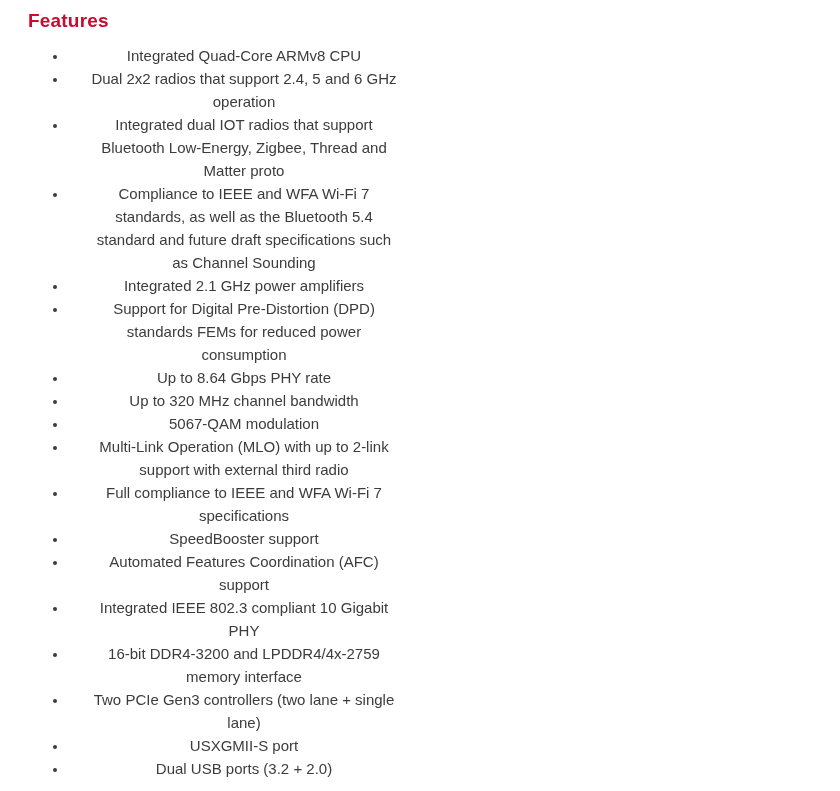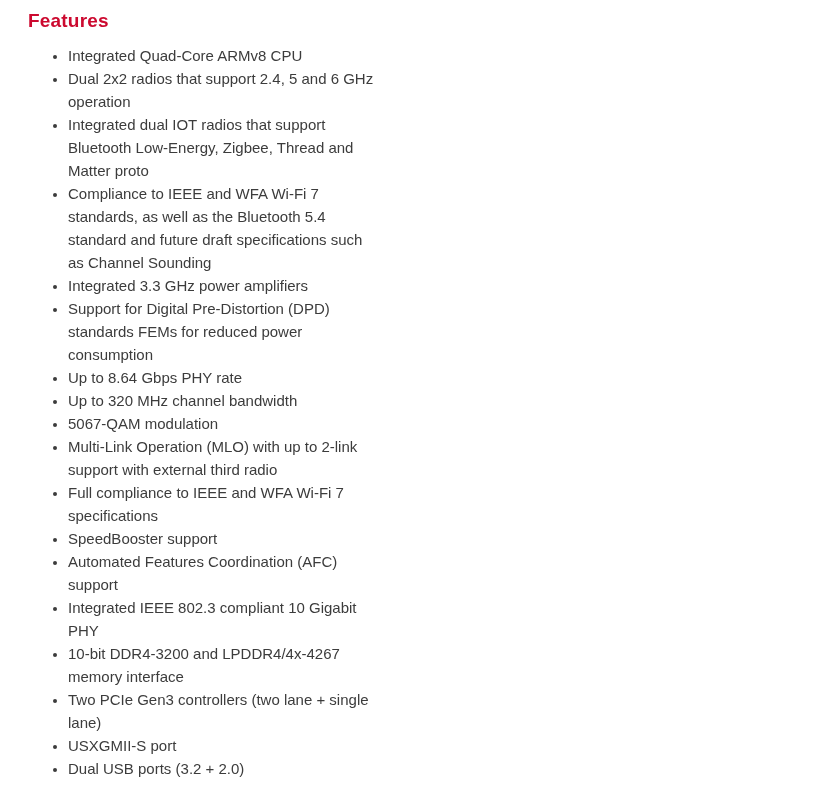--- a/index.html
+++ b/index.html
@@ -28,20 +28,21 @@
     font-size: 19px;
     line-height: 22px;
     font-weight: 700;
     color: #cc092f;
     letter-spacing: 0.2px;
   }
   ul.bullet-list {
     margin: 0;
     padding: 0 0 0 40px;
     list-style: disc outside;
+    text-align: center;
   }
   ul.bullet-list li {
     font-size: 15px;
     line-height: 23px;
     color: #3c3c3c;
     white-space: pre; 
   }
   ul.bullet-list li::marker {
     color: #3c3c3c;
     font-size: 14px;
@@ -58,37 +59,37 @@
       <li>Integrated Quad-Core ARMv8 CPU</li>
       <li>Dual 2x2 radios that support 2.4, 5 and 6 GHz
 operation</li>
       <li>Integrated dual IOT radios that support
 Bluetooth Low-Energy, Zigbee, Thread and
 Matter proto</li>
       <li>Compliance to IEEE and WFA Wi-Fi 7
 standards, as well as the Bluetooth 5.4
 standard and future draft specifications such
 as Channel Sounding</li>
-      <li>Integrated 3.3 GHz power amplifiers</li>
+      <li>Integrated 2.1 GHz power amplifiers</li>
       <li>Support for Digital Pre-Distortion (DPD)
 standards FEMs for reduced power
 consumption</li>
       <li>Up to 8.64 Gbps PHY rate</li>
       <li>Up to 320 MHz channel bandwidth</li>
       <li>5067-QAM modulation</li>
       <li>Multi-Link Operation (MLO) with up to 2-link
 support with external third radio</li>
       <li>Full compliance to IEEE and WFA Wi-Fi 7
 specifications</li>
       <li>SpeedBooster support</li>
       <li>Automated Features Coordination (AFC)
 support</li>
       <li>Integrated IEEE 802.3 compliant 10 Gigabit
 PHY</li>
-      <li>10-bit DDR4-3200 and LPDDR4/4x-4267
+      <li>16-bit DDR4-3200 and LPDDR4/4x-2759
 memory interface</li>
       <li>Two PCIe Gen3 controllers (two lane + single
 lane)</li>
       <li>USXGMII-S port</li>
       <li>Dual USB ports (3.2 + 2.0)</li>
     </ul>
   </div>
 
   <div class="col">
   </div>

